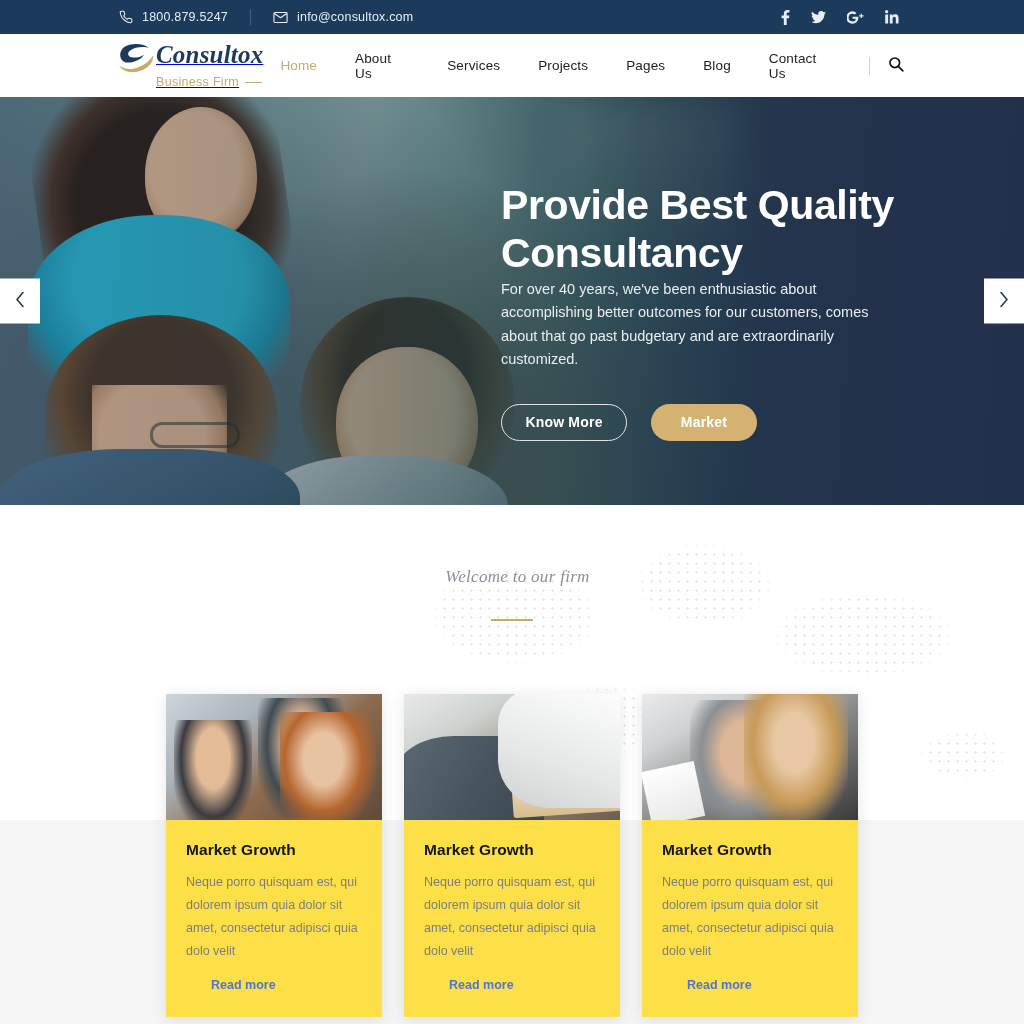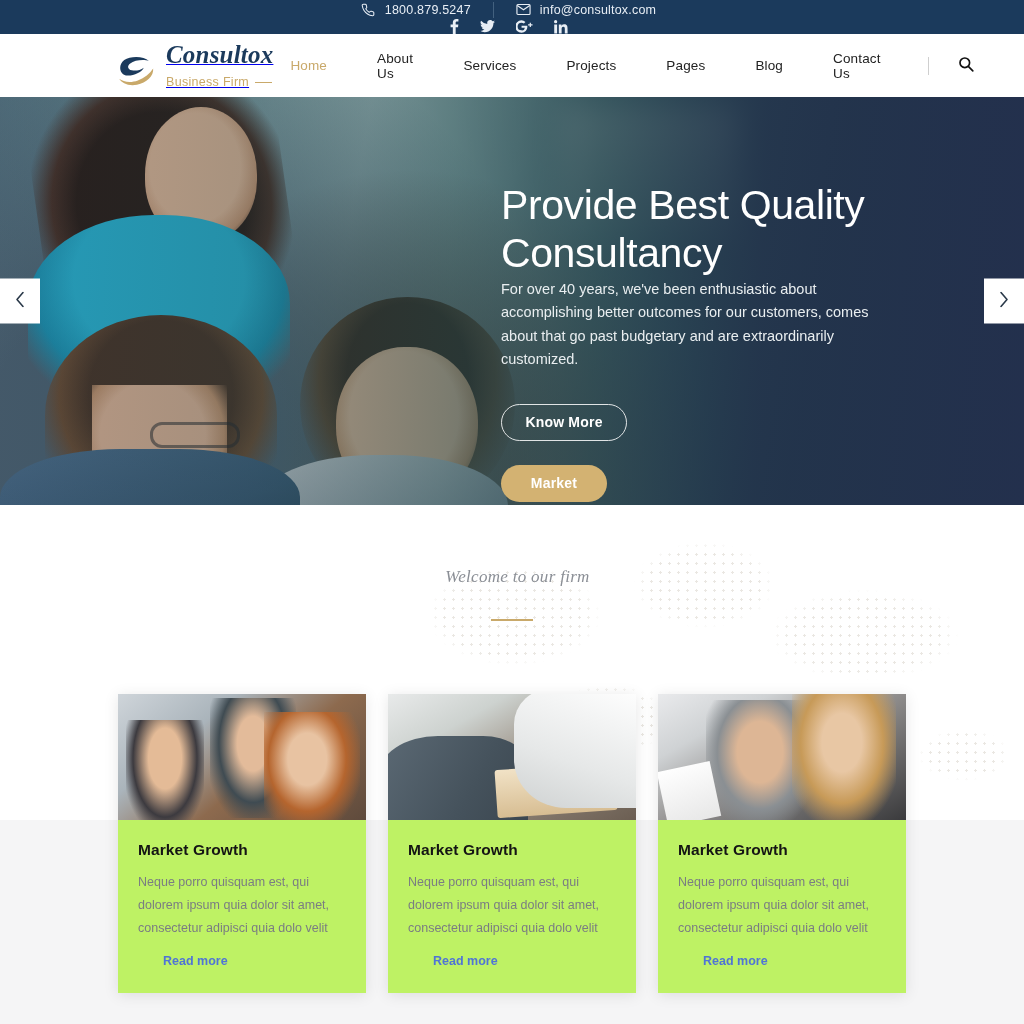--- a/index.html
+++ b/index.html
@@ -11,53 +11,52 @@
     overflow: hidden;
   }
   .page { position: relative; width: 1024px; height: 1024px; }
 
   
   .topbar {
     height: 34px; background: #1b3a5c;
     display: flex; align-items: center;
     padding: 0 125px 0 118px;
     color: #e8eef5;
-    flex-direction: column;
   }
   .tb-left { display: flex; align-items: center; gap: 0; flex: 1; }
   .tb-item { display: flex; align-items: center; gap: 9px; font-size: 12.5px; letter-spacing: .2px; }
   .tb-sep { width: 1px; height: 16px; background: #4a6party; background: #43617f; margin: 0 22px; }
   .tb-ico { display: inline-flex; width: 15px; height: 15px; align-items: center; justify-content: center; }
   .tb-ico svg { display: block; }
   .tb-right { display: flex; align-items: center; gap: 21px; }
   .soc { font-size: 12.5px; color: #e8eef5; font-weight: bold; line-height: 1; display: inline-flex; }
   .soc svg { display: block; }
 
   
   .header {
     height: 63px; background: #ffffff;
     display: flex; align-items: center;
     padding: 0 118px 0 118px;
     position: relative; z-index: 5;
   }
-  .logo { display: flex; align-items: flex-end; gap: 10px; }
+  .logo { display: flex; align-items: flex-start; gap: 0; }
   .logo-mark { width: 38px; height: 34px; position: relative; flex: none; }
   .logo-text { line-height: 1; }
   .logo-name {
     font-family: "Liberation Serif", serif;
     font-style: italic; font-weight: bold;
     font-size: 25px; color: #1b3a5c; letter-spacing: .2px;
   }
   .logo-sub {
     display: flex; align-items: center; gap: 6px;
     font-size: 12.5px; color: #c9a96a; margin-top: 9px; letter-spacing: .3px;
   }
   .logo-sub .dash { width: 17px; height: 1.5px; background: #c9a96a; display: inline-block; }
 
-  .nav { margin-left: auto; display: flex; align-items: center; gap: 16px; }
+  .nav { margin-left: auto; display: flex; align-items: center; gap: 4px; }
   .nav a {
     font-size: 13.5px; color: #222; text-decoration: none;
     padding: 0 17px; letter-spacing: .15px;
   }
   .nav a.active { color: #c9a96a; }
   .nav-div { width: 1px; height: 18px; background: #cfcfcf; margin: 0 12px 0 14px; }
   .search-btn {
     background: none; border: none; cursor: pointer;
     display: inline-flex; align-items: center; padding: 0 2px;
   }
@@ -139,28 +138,28 @@
       rgba(30,62,72,.74) 58%,
       rgba(33,50,74,.90) 74%,
       rgba(35,48,77,.97) 100%);
   }
   .hero-inner {
     position: relative; z-index: 3;
     max-width: 1024px; height: 100%;
     padding-left: 501px; padding-top: 84px;
   }
   .hero-title {
-    color: #fff; font-size: 41px; font-weight: normal;
+    color: #fff; font-size: 41px; font-weight: bold;
     line-height: 1.18; letter-spacing: -.4px; max-width: 420px;
   }
   .hero-sub {
     color: #e9eef0; font-size: 14.5px; line-height: 1.62;
     max-width: 375px;
   }
-  .hero-btns { display: flex; gap: 24px; margin-top: 32px; flex-direction: column; }
+  .hero-btns { display: flex; gap: 24px; margin-top: 32px; }
   .btn {
     border-radius: 30px; font-size: 14px; font-weight: bold;
     display: inline-flex; align-items: center; justify-content: center;
     cursor: pointer; letter-spacing: .2px;
   }
   .btn-outline {
     width: 126px; height: 37px; color: #fff;
     border: 1.6px solid rgba(255,255,255,.85); background: transparent;
   }
   .btn-gold {
@@ -215,21 +214,21 @@
   
   .cards-band {
     position: absolute; left: 0; top: 820px; width: 1024px; height: 204px;
     background: #f5f5f6;
   }
   .cards {
     position: absolute; left: 0; top: 694px; width: 1024px;
     display: flex; justify-content: center; gap: 22px; z-index: 3;
   }
   .card {
-    width: 248px; background: #bef264;
+    width: 216px; background: #fde047;
     box-shadow: 0 2px 14px rgba(0,0,0,.10);
   }
   .card-img { height: 126px; width: 100%; position: relative; overflow: hidden; }
   
   .img1 { background: linear-gradient(140deg,#cfd5da 0%,#aab4bb 30%,#8d6a4e 58%,#5e4a3c 100%); }
   .img1::before { content:""; position:absolute; left:8px; top:26px; width:78px; height:110px;
     background: radial-gradient(ellipse at 50% 35%,#e4bb97 0 30%,#3c3a3f 58%, rgba(60,58,63,0) 78%); }
   .img1::after { content:""; position:absolute; right:6px; top:18px; width:96px; height:118px;
     background: radial-gradient(ellipse at 45% 40%,#e8c3a2 0 26%,#b5652e 52%, rgba(150,80,40,0) 76%); }
   .img1 .mid { position:absolute; left:92px; top:4px; width:86px; height:120px;

